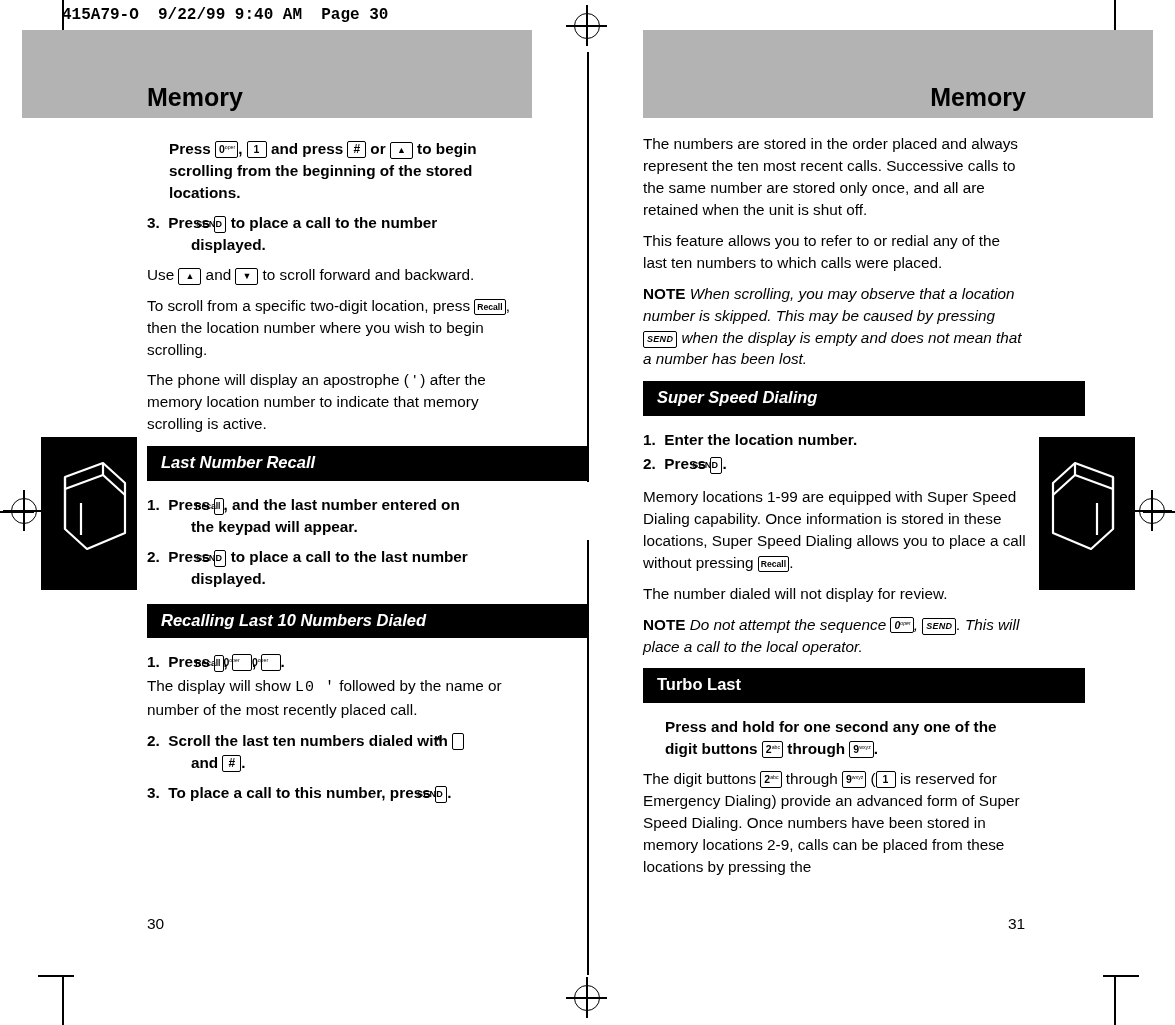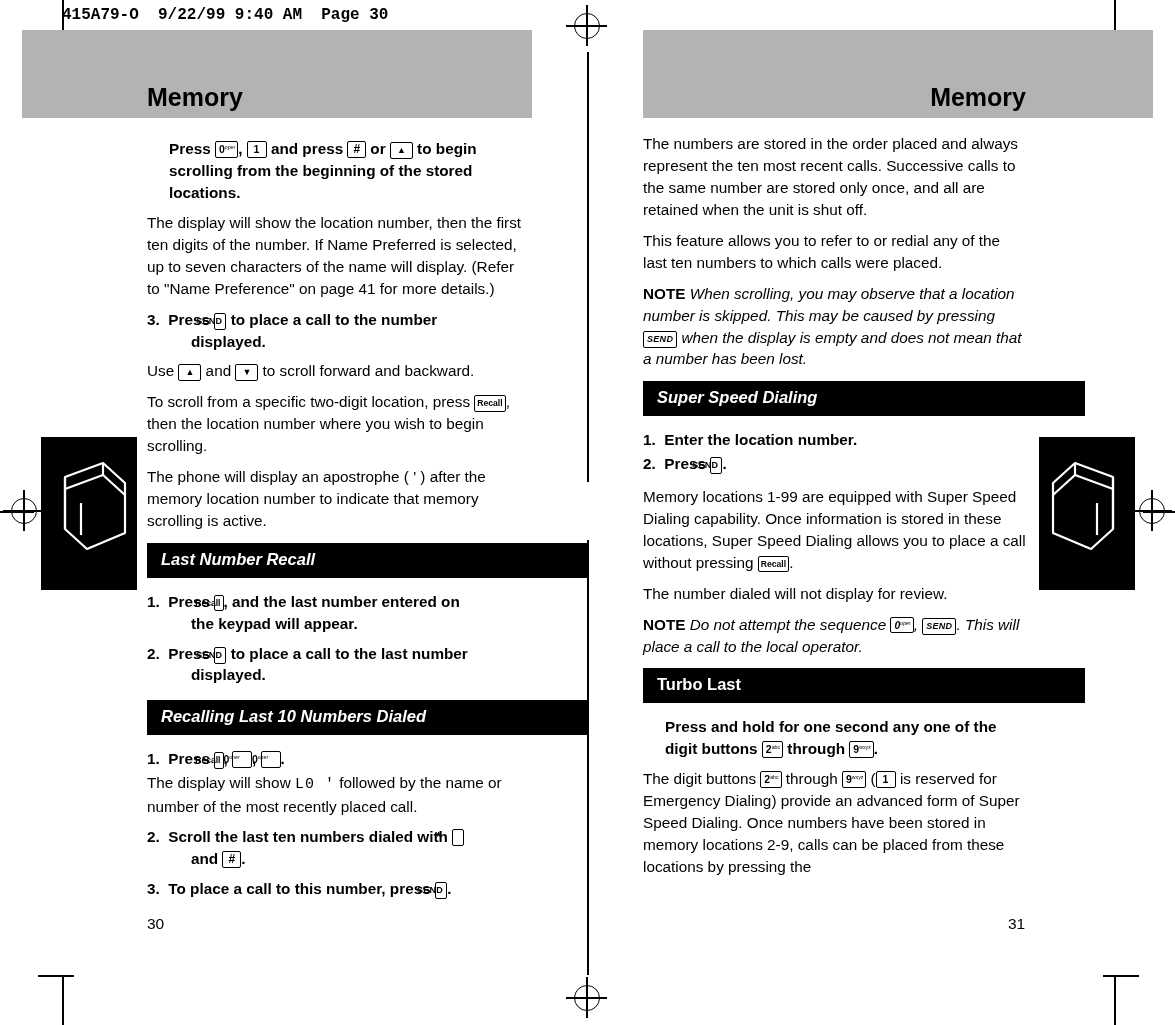--- a/index.html
+++ b/index.html
@@ -243,21 +243,20 @@
 
 <div class="col" id="left-col">
 
   <p class="instr">
     Press <span class="key digit">0<sup>oper</sup></span>,
     <span class="key digit">1<sup>&nbsp;</sup></span> and press
     <span class="key sym">#</span> or
     <span class="key arrow">▲</span> to begin scrolling from the beginning of the stored locations.
   </p>
 
-  <p>The display will show the location number, then the first ten digits of the number. If Name Preferred is selected, up to seven characters of the name will display. (Refer to "Name Preference" on page 41 for more details.)</p>
 
   <p class="numlist">
     3.&nbsp; Press <span class="key send">SEND</span> to place a call to the number <span class="cont">displayed.</span>
   </p>
 
   <p>
     Use <span class="key arrow">▲</span> and
     <span class="key arrow">▼</span> to scroll forward and backward.
   </p>
 

